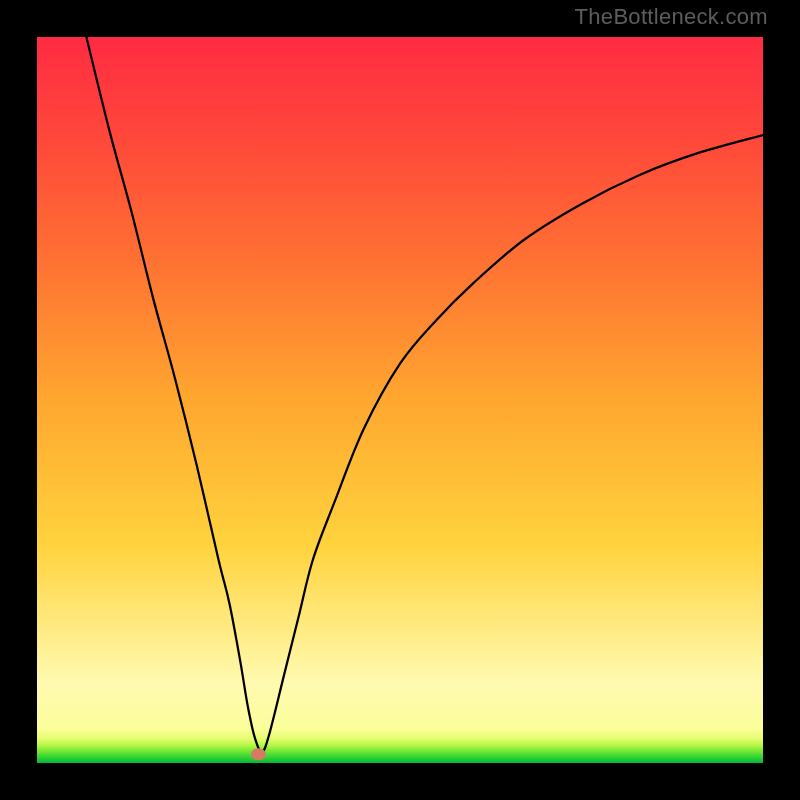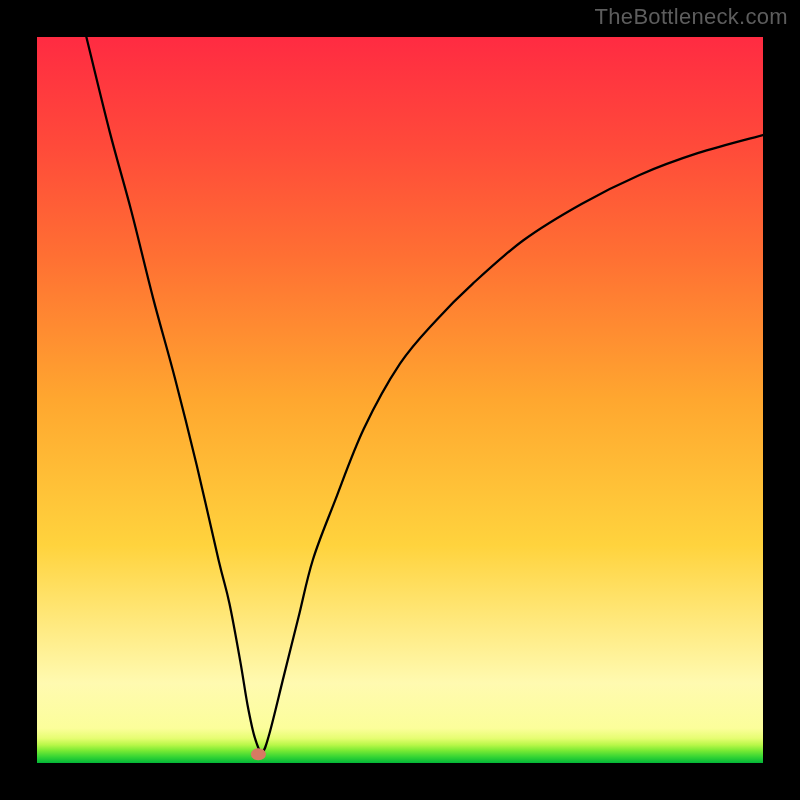--- a/index.html
+++ b/index.html
@@ -12,21 +12,21 @@
   }
   .outer {
     position: relative;
     width: 800px;
     height: 800px;
     background: #000000;
   }
   .watermark {
     position: absolute;
     top: 4px;
-    right: 12px;
+    right: 32px;
     color: #5d5d5d;
     font-family: Arial, Helvetica, sans-serif;
     font-size: 22px;
     font-weight: 500;
     letter-spacing: 0.3px;
     z-index: 10;
   }
   .plot {
     position: absolute;
     left: 37px;

